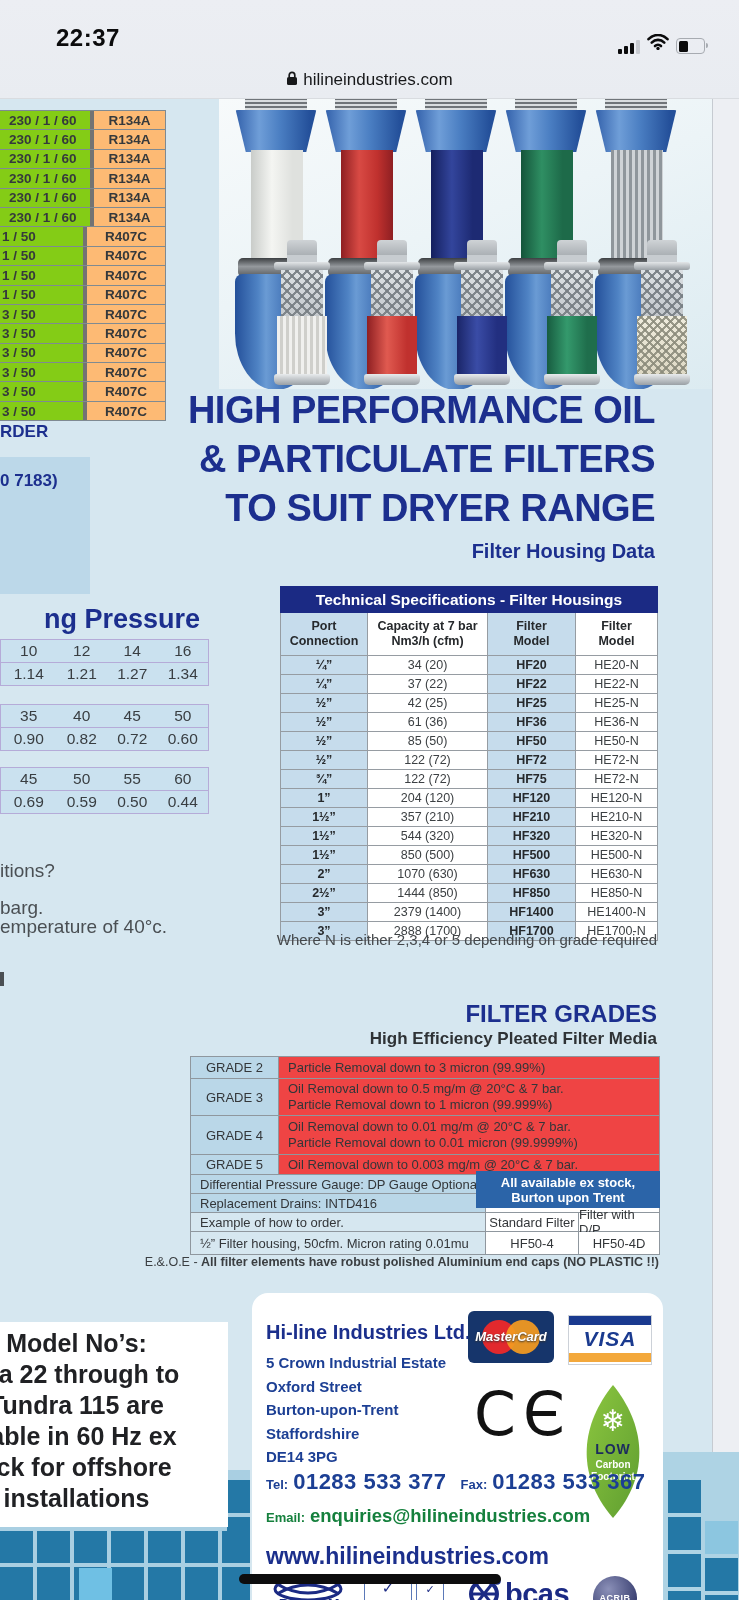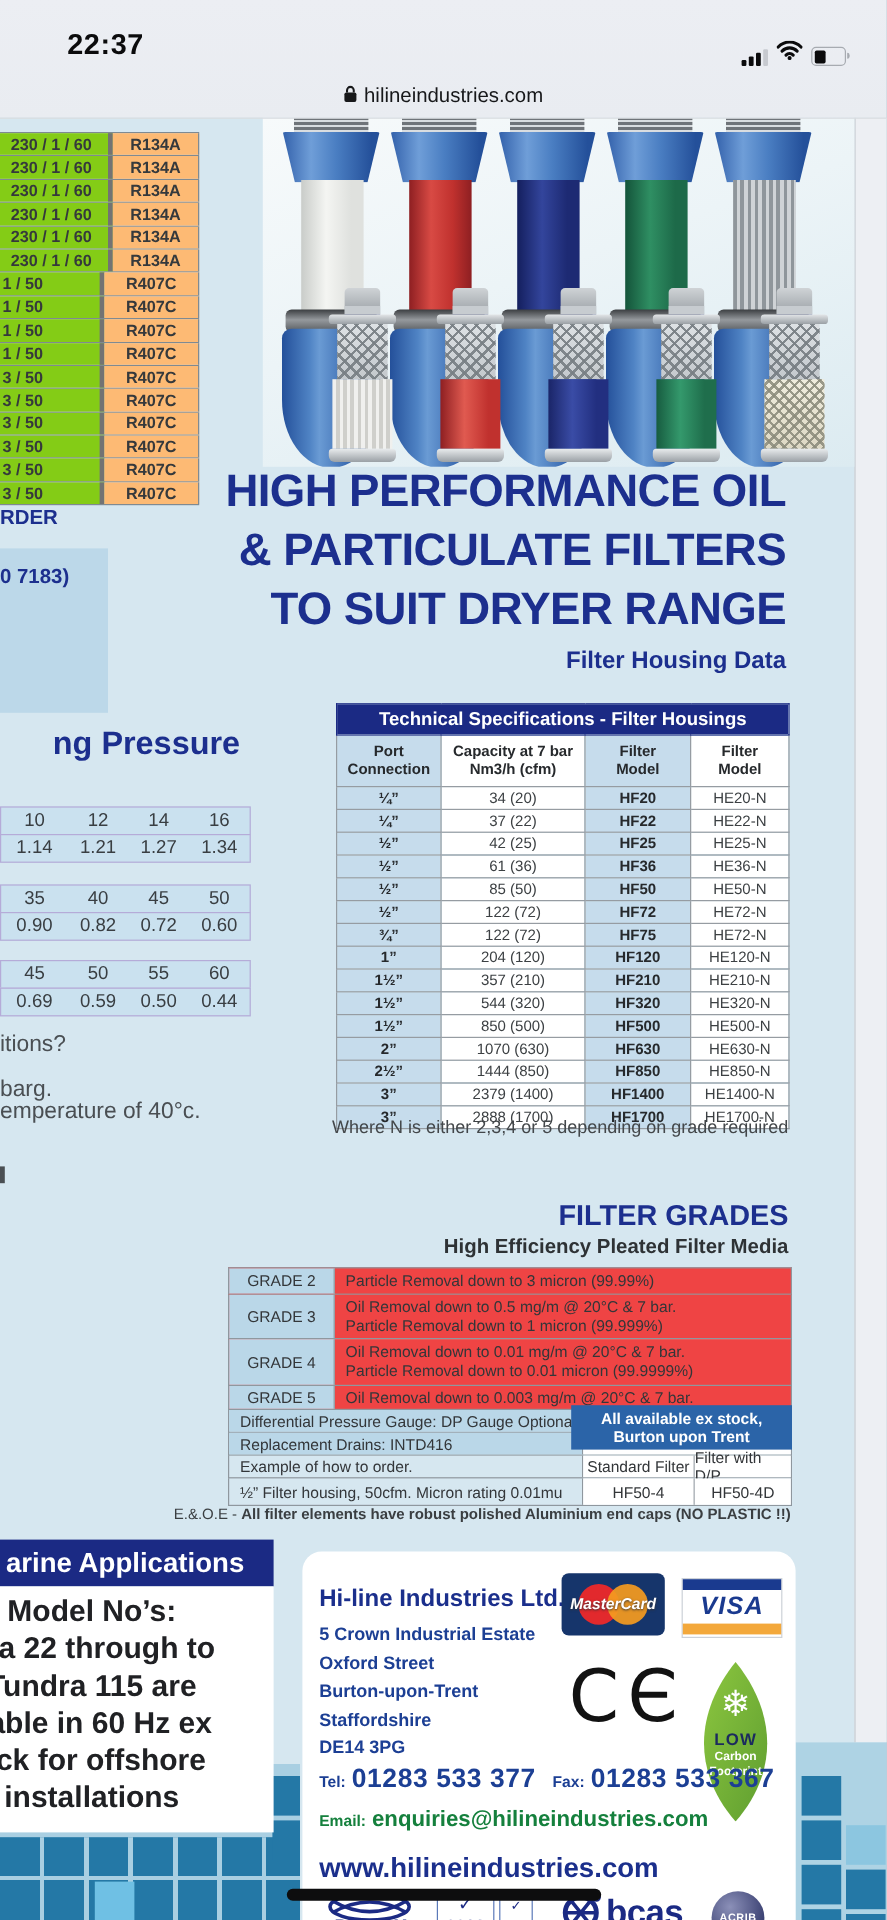--- a/index.html
+++ b/index.html
@@ -28,21 +28,21 @@
   .lrow.pad8 .ca{padding-left:9px;}
   .lrow.pad2 .ca{padding-left:2px;}
   .lrow .cb{flex:1;background:#fdba74;display:flex;align-items:center;justify-content:center;border-right:1px solid #7f8a92;}
   
   .frag-order{position:absolute;left:0;top:422px;font-size:17px;font-weight:800;color:#1c2f8e;}
   .lbox{position:absolute;left:0;top:457px;width:90px;height:137px;background:#bcd8e9;}
   .frag-phone{position:absolute;left:0;top:14px;font-size:17px;font-weight:800;color:#1c2f8e;}
   .frag-press{position:absolute;left:0;top:604px;font-size:27px;font-weight:800;color:#1c2f8e;padding-left:44px;}
   .pstrip{position:absolute;left:0;width:209px;height:46px;}
   .pstrip .prow{display:flex;height:22px;background:#cae1ef;border:1px solid #b5abd8;align-items:center;
-                font-size:15.5px;color:#393e42;margin-top:33px;}
+                font-size:15.5px;color:#393e42;}
   .pstrip .prow+.prow{margin-top:-1px;}
   .pstrip .prow span{width:51px;text-align:center;}
   .pstrip .prow span:first-child{width:56px;}
   .s1{top:639px}.s2{top:704px}.s3{top:767px}
   .lnote{position:absolute;left:0;font-size:19px;color:#4a4f53;}
   .n1{top:860px}.n2{top:897px}.n3{top:916px}
   .tinyfrag{position:absolute;left:0;top:972px;width:4px;height:14px;background:#4a4f53;}
   
   .photo{position:absolute;left:219px;top:98px;width:493px;height:291px;
          background:linear-gradient(160deg,#f7fafb 0%,#ecf4f7 45%,#dcebf1 100%);overflow:hidden;}
@@ -607,21 +607,20 @@
   <div class="mosaicL-light"></div>
   <div class="mosaicR-base"></div>
   <div class="sqd" style="left:668px;top:1480px"></div>
   <div class="sqd" style="left:668px;top:1517px"></div>
   <div class="sqd" style="left:668px;top:1554px"></div>
   <div class="sqd" style="left:668px;top:1591px"></div>
   <div class="sqm" style="left:705px;top:1521px"></div>
   <div class="sqd" style="left:705px;top:1558px"></div>
   <div class="sqd" style="left:705px;top:1595px"></div>
 
-  <div class="marinehead">arine Applications</div>
   <div class="marinebody">
     <div class="marinelines">
       <div>Model No’s:</div>
       <div>dra 22 through to</div>
       <div>Tundra 115 are</div>
       <div>ilable in 60 Hz ex</div>
       <div>ock for offshore</div>
       <div>installations</div>
     </div>
   </div>

